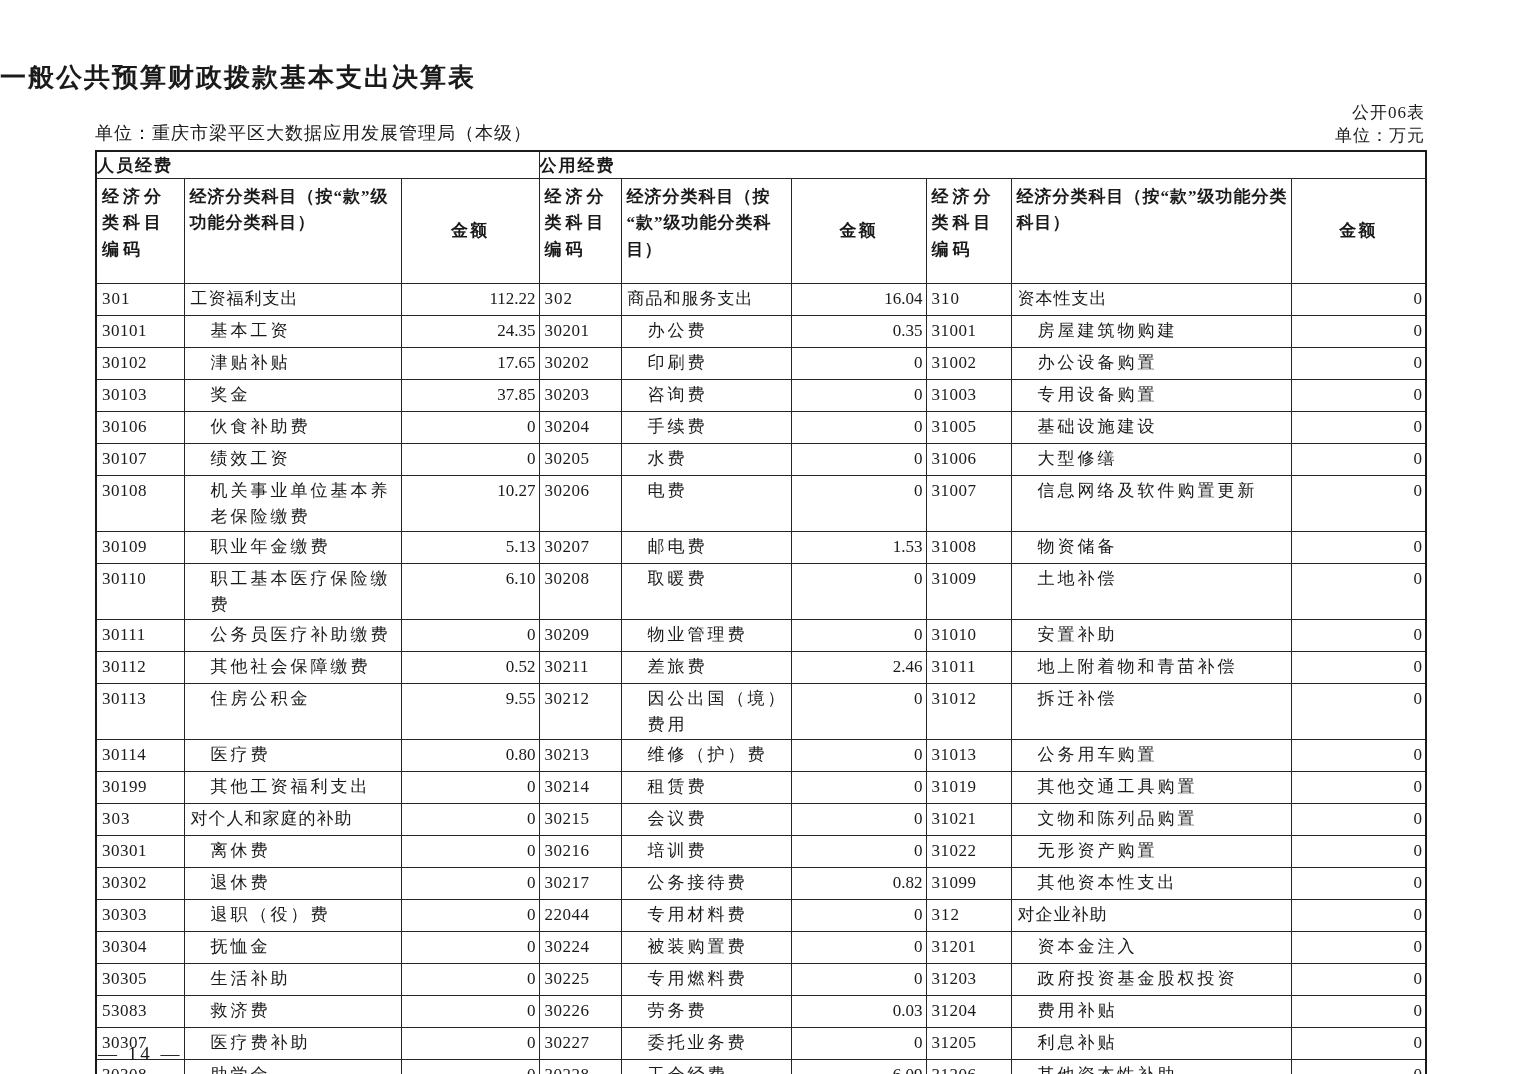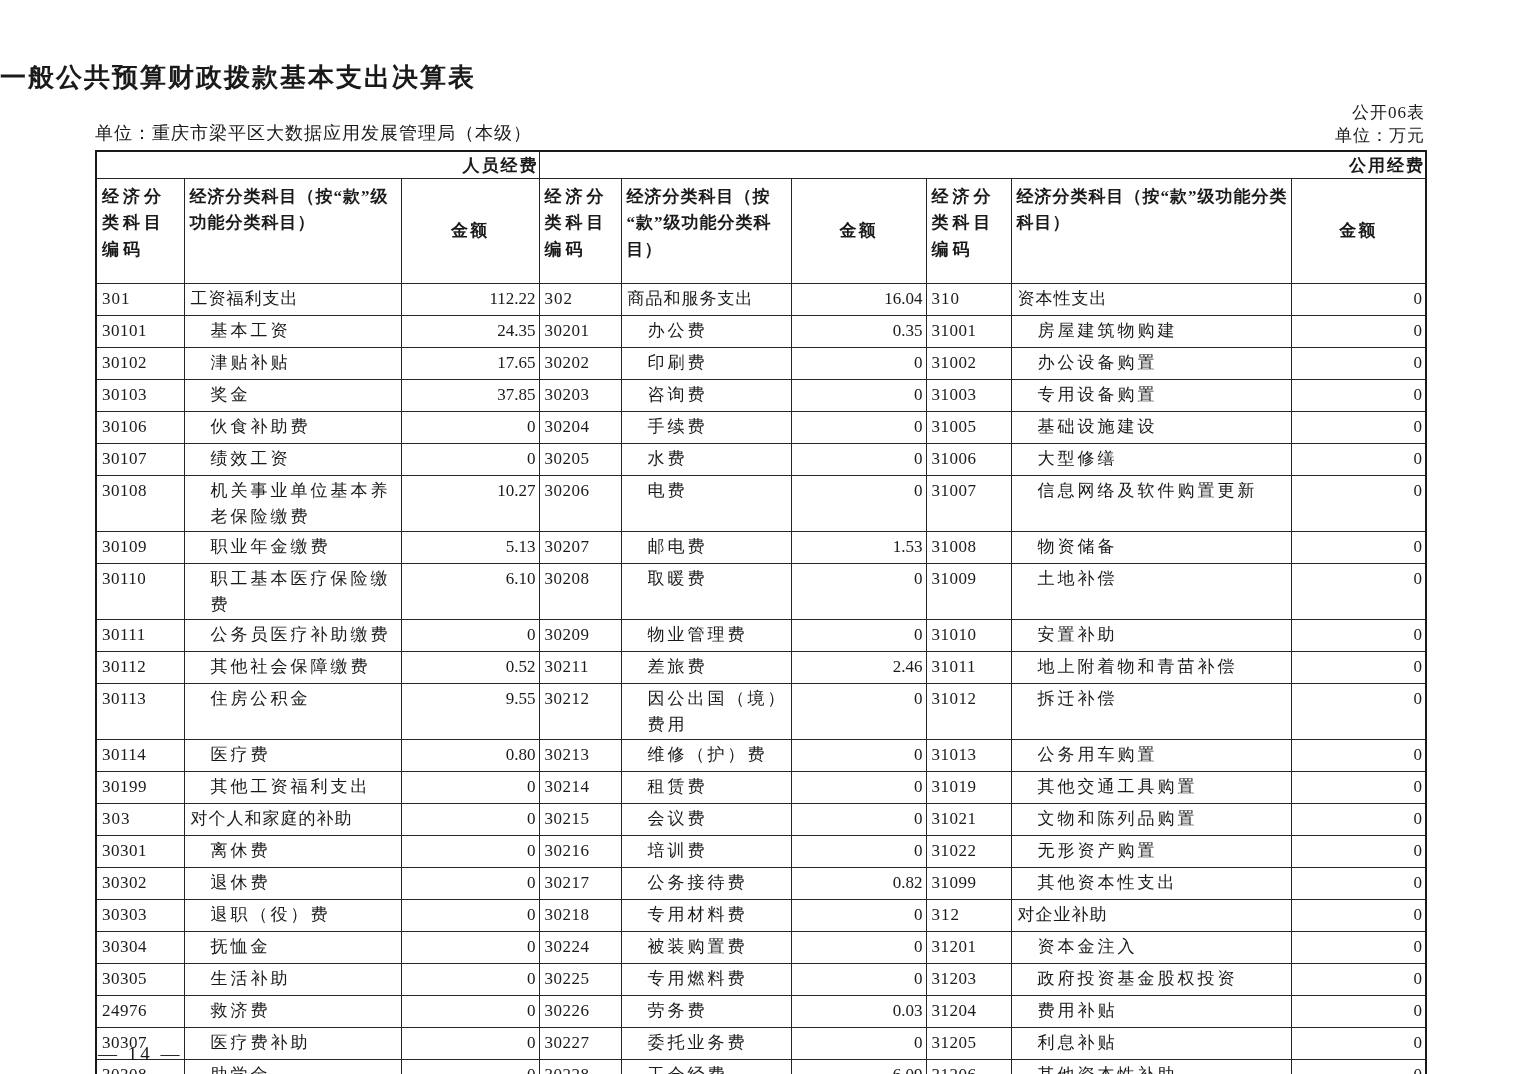--- a/index.html
+++ b/index.html
@@ -30,21 +30,21 @@
     width:1330px;table-layout:fixed;
     border-collapse:collapse;
   }
   table.fin th,table.fin td{
     border:1px solid #262626;
     font-size:17px;
     overflow:hidden;
   }
   table.fin{border:2px solid #1a1a1a;}
   tr.group-row th{
-    height:26px;font-weight:bold;text-align:right;
+    height:26px;font-weight:bold;text-align:left;
     letter-spacing:2px;padding:0;
   }
   tr.colhdr-row th{
     height:88px;font-weight:bold;vertical-align:top;
     text-align:left;padding:5px 2px 2px 5px;line-height:1.55;
   }
   tr.colhdr-row th.hdr-code{letter-spacing:4px;}
   tr.colhdr-row th.hdr-subject{letter-spacing:1px;}
   tr.colhdr-row th.hdr-amount{
     text-align:center;vertical-align:middle;letter-spacing:2px;padding:8px;
@@ -285,21 +285,21 @@
         <td class="name sub">公务接待费</td>
         <td class="amt">0.82</td>
         <td class="code">31099</td>
         <td class="name sub">其他资本性支出</td>
         <td class="amt">0</td>
       </tr>
       <tr>
         <td class="code">30303</td>
         <td class="name sub">退职（役）费</td>
         <td class="amt">0</td>
-        <td class="code">30218</td>
+        <td class="code">22044</td>
         <td class="name sub">专用材料费</td>
         <td class="amt">0</td>
         <td class="code cat">312</td>
         <td class="name cat">对企业补助</td>
         <td class="amt">0</td>
       </tr>
       <tr>
         <td class="code">30304</td>
         <td class="name sub">抚恤金</td>
         <td class="amt">0</td>
@@ -315,21 +315,21 @@
         <td class="name sub">生活补助</td>
         <td class="amt">0</td>
         <td class="code">30225</td>
         <td class="name sub">专用燃料费</td>
         <td class="amt">0</td>
         <td class="code">31203</td>
         <td class="name sub">政府投资基金股权投资</td>
         <td class="amt">0</td>
       </tr>
       <tr>
-        <td class="code">24976</td>
+        <td class="code">53083</td>
         <td class="name sub">救济费</td>
         <td class="amt">0</td>
         <td class="code">30226</td>
         <td class="name sub">劳务费</td>
         <td class="amt">0.03</td>
         <td class="code">31204</td>
         <td class="name sub">费用补贴</td>
         <td class="amt">0</td>
       </tr>
       <tr>

